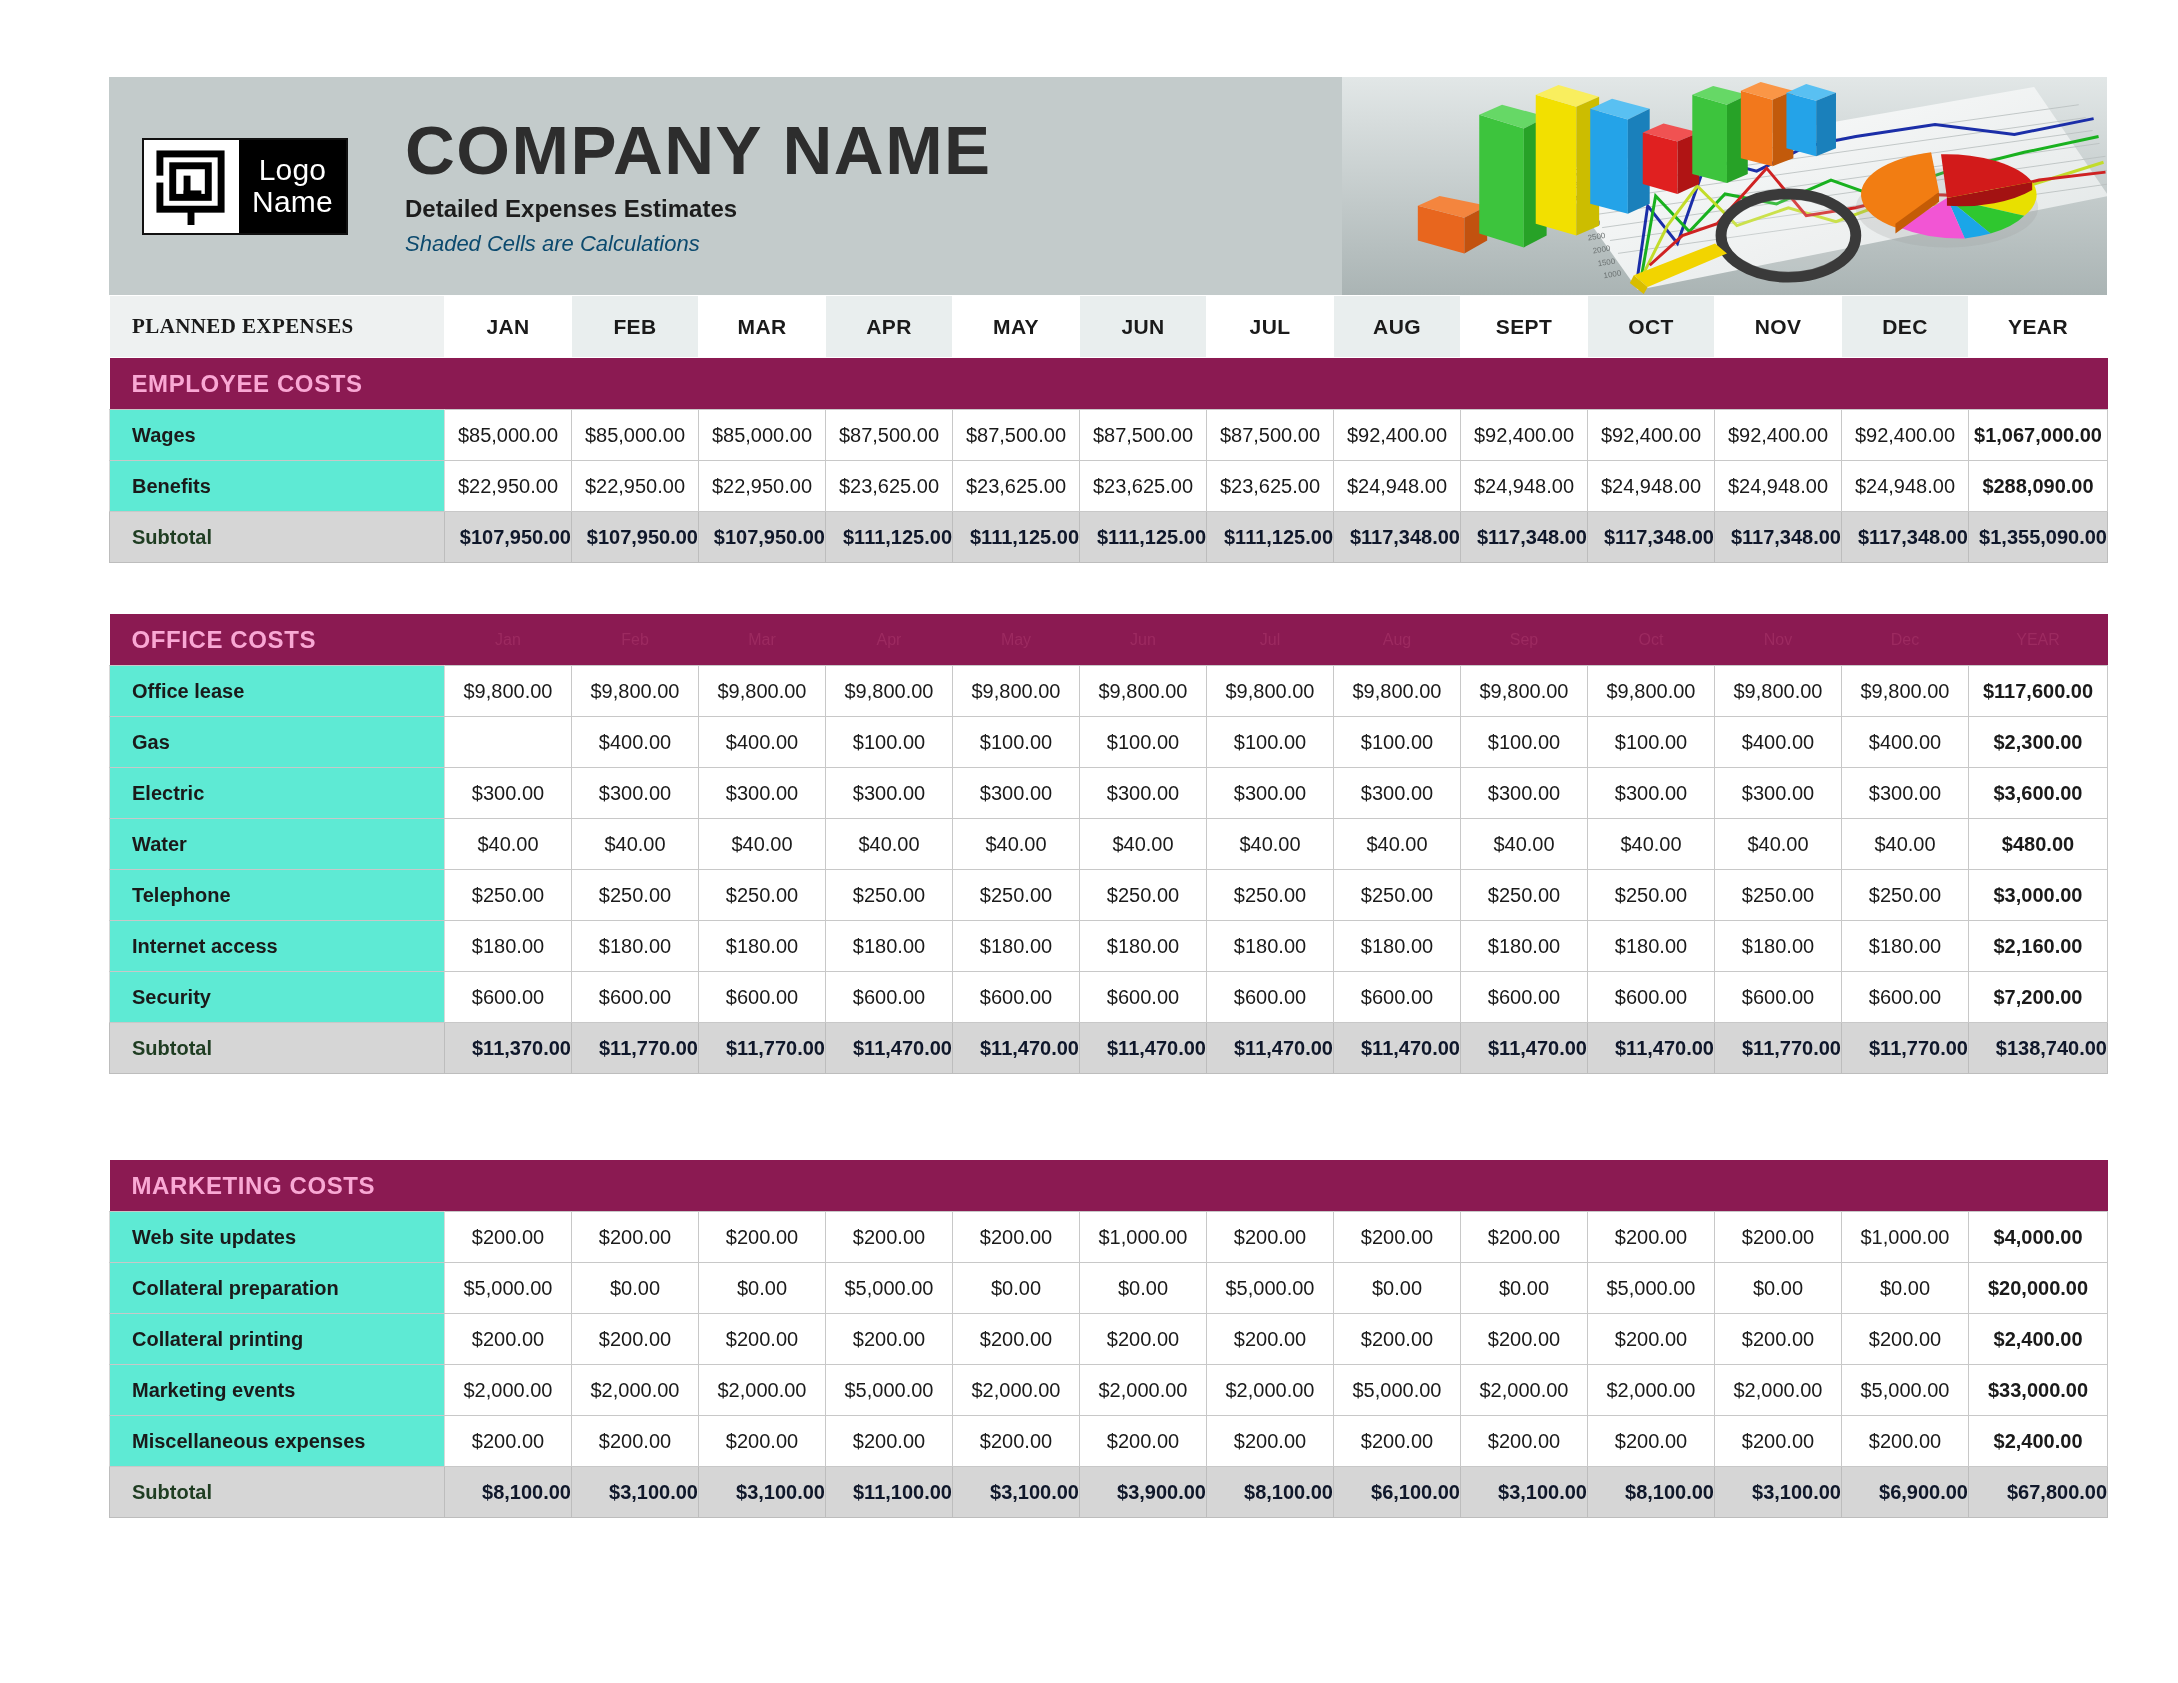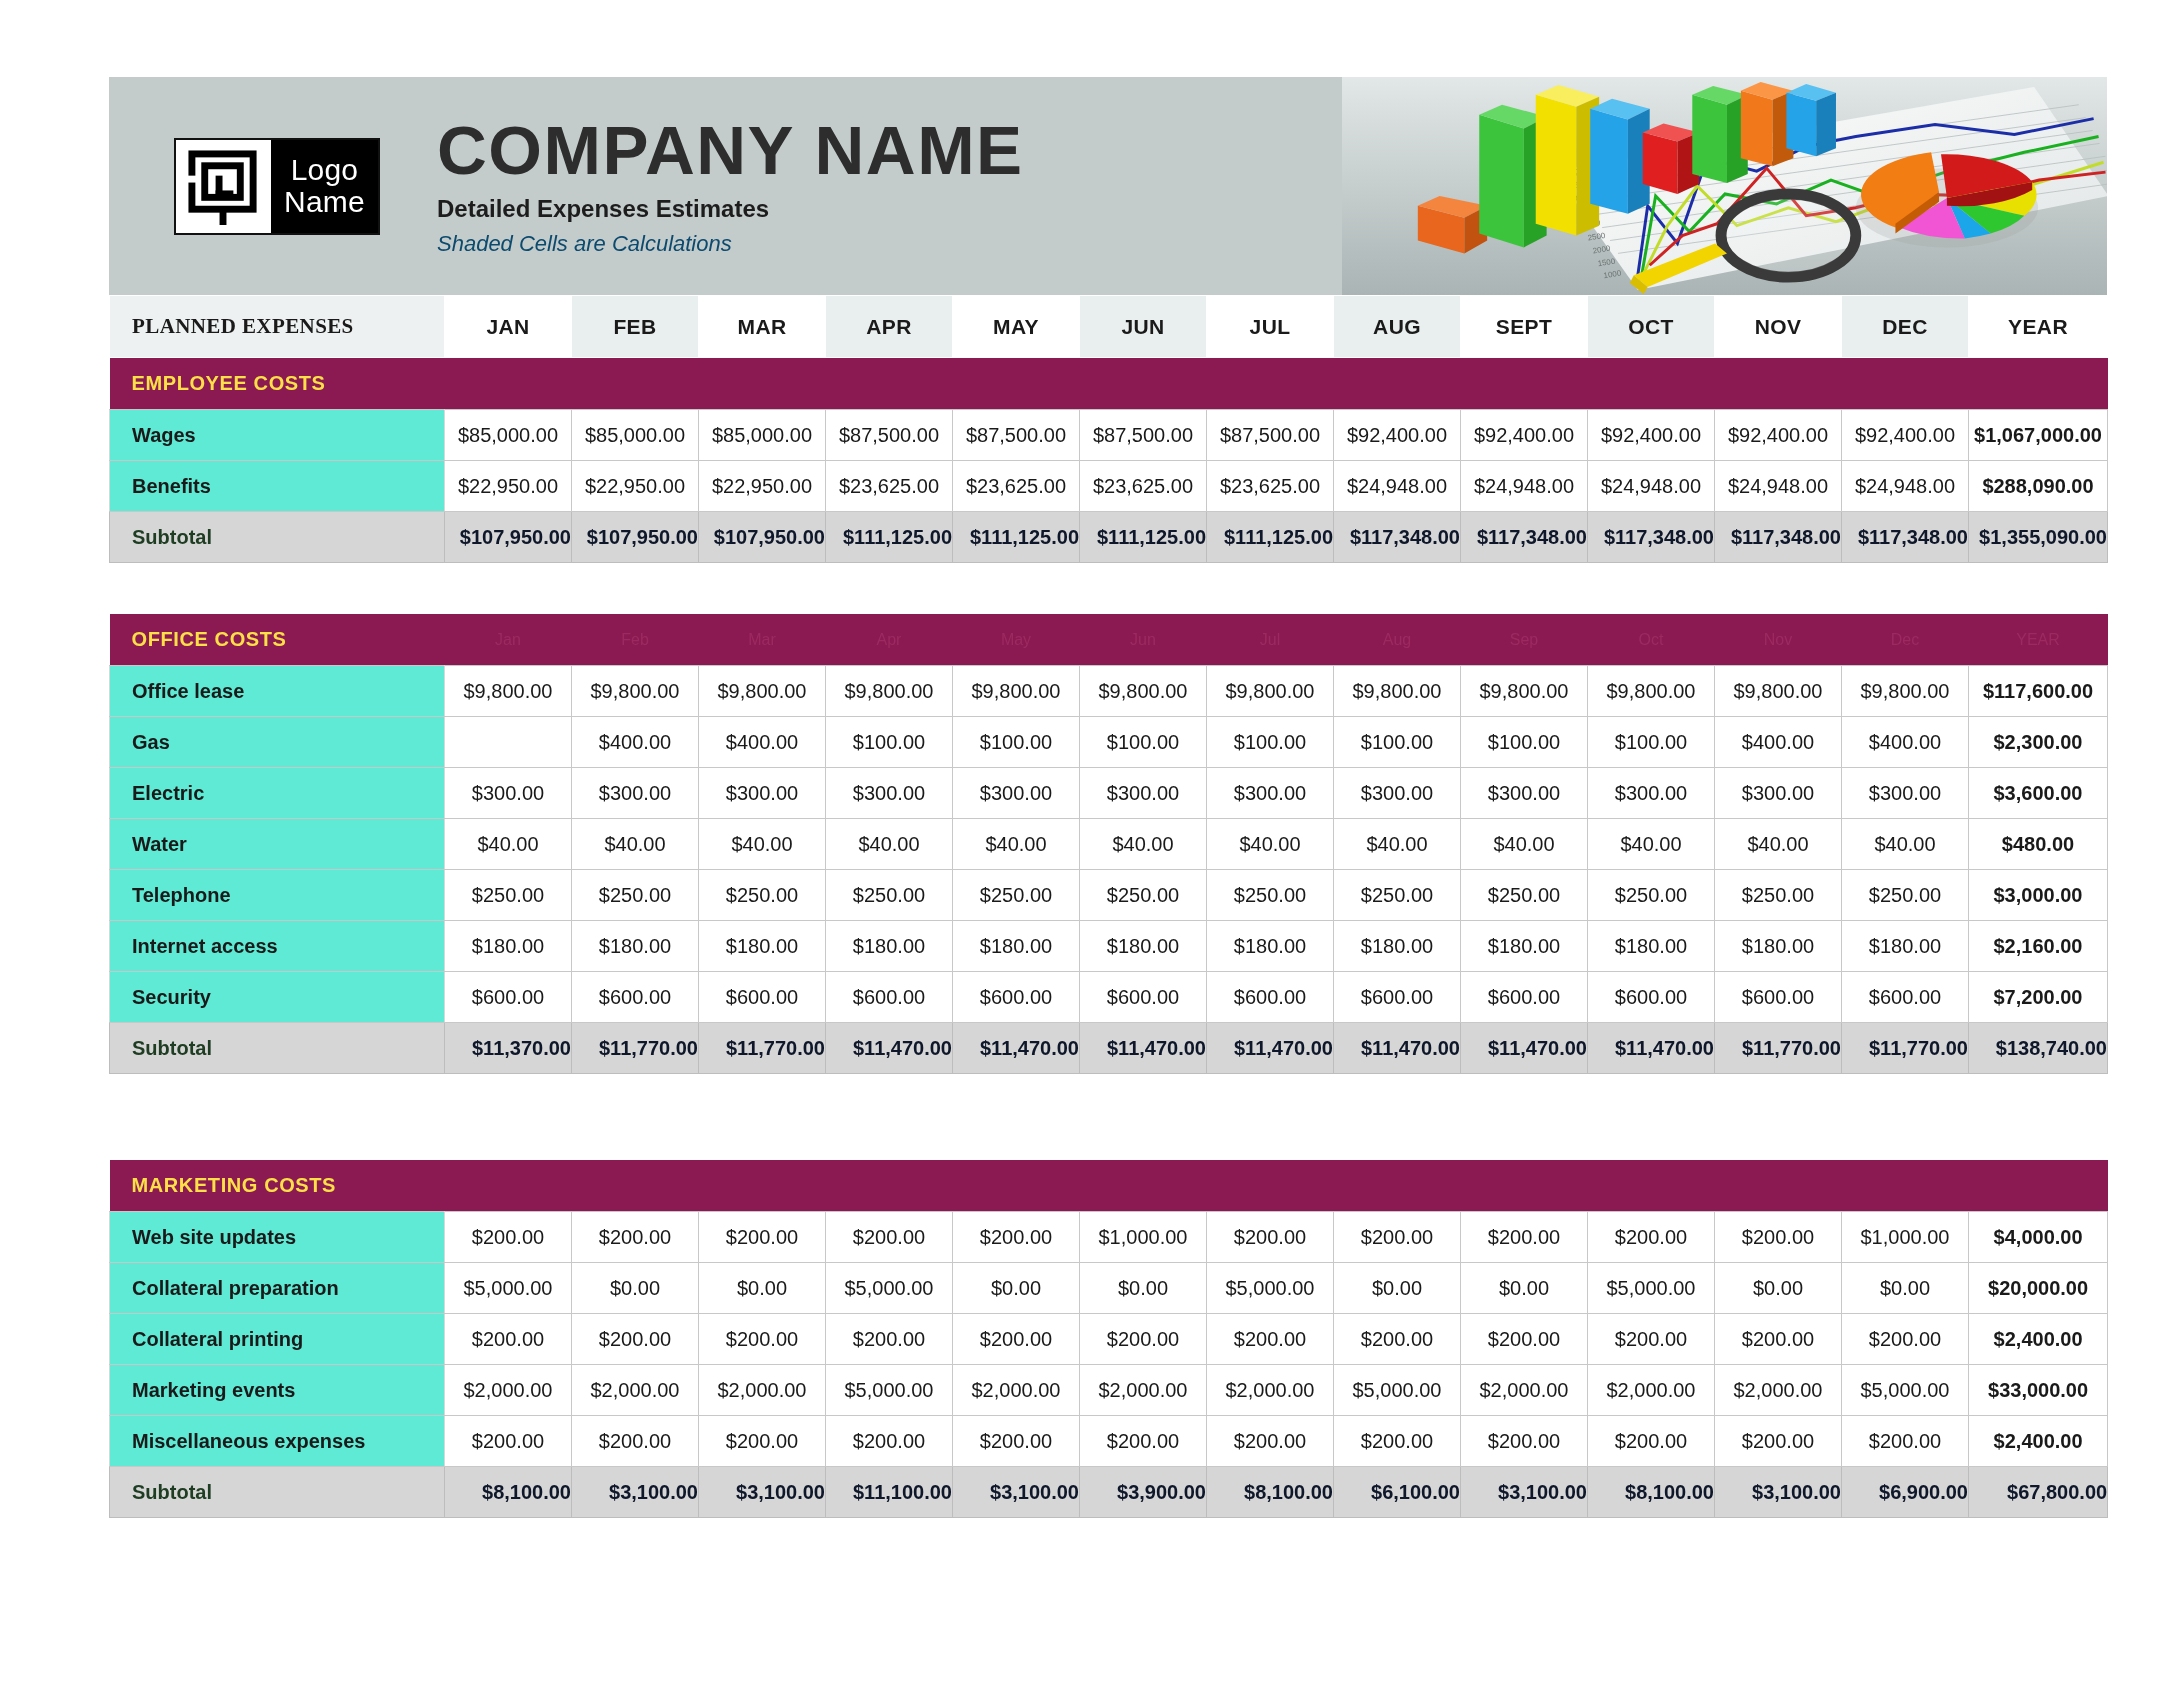--- a/index.html
+++ b/index.html
@@ -29,21 +29,21 @@
     height: 218px;
     background: #c3cbcb;
     display: flex;
     align-items: stretch;
     overflow: hidden;
   }
   .banner-left {
     flex: 0 0 1233px;
     display: flex;
     align-items: center;
-    padding-left: 65px;
+    padding-left: 33px;
     box-sizing: border-box;
   }
   .logo-box {
     width: 206px;
     height: 97px;
     display: flex;
     border: 2px solid #111;
     box-sizing: border-box;
     flex: 0 0 auto;
     background: #000;
@@ -143,22 +143,22 @@
     background: #eef1f1;
     border-right: 1px solid #ffffff;
     font-family: Liberation Serif, serif;
   }
   tr.colhead th.alt { background: #e9eeee; }
 
   
   tr.section td {
     background: #8b1a52;
     height: 51px;
-    color: #fde047;
-    font-size: 20px;
+    color: #f9a8d4;
+    font-size: 24px;
     font-weight: bold;
     letter-spacing: 0.6px;
     vertical-align: middle;
   }
   tr.section td.band-label { padding-left: 22px; }
   tr.section td.ghost {
     text-align: center;
     font-size: 16px;
     font-weight: normal;
     color: #9c2a60;

